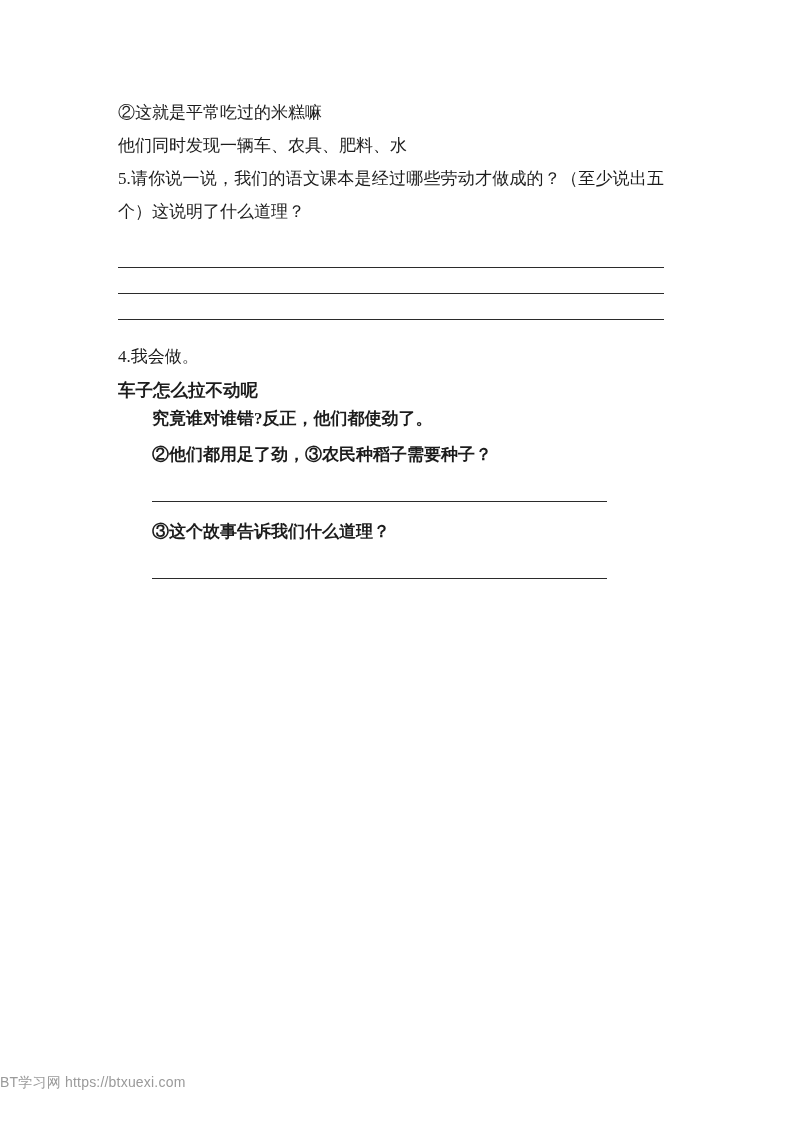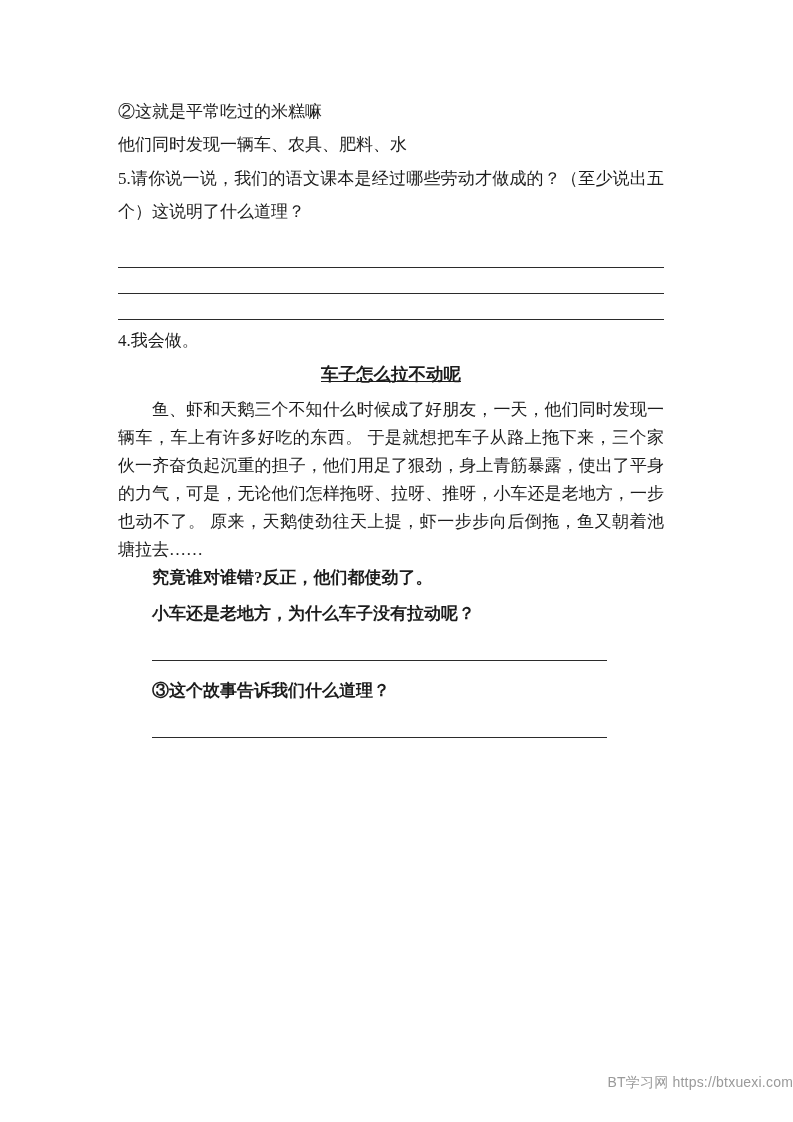--- a/index.html
+++ b/index.html
@@ -11,26 +11,26 @@
     color: #1c1c1c;
     overflow: hidden;
   }
   .content {
     position: absolute;
     left: 118px;
     top: 96px;
     width: 546px;
     font-size: 17px;
   }
-  .opt-line { line-height: 33px; font-family: Liberation Mono, monospace; }
+  .opt-line { line-height: 33px; }
   .q3-text { line-height: 33px; text-align: justify; }
   .answer-lines { margin-top: 14px; }
   .answer-line { height: 26px; border-bottom: 1px solid #2b2b2b; }
-  .q4-label { line-height: 33px; margin-top: 4px; }
-  .story-title { text-align: center; font-weight: bold; line-height: 30px; margin-top: 2px; font-size: 17.5px; text-decoration: underline; }
+  .q4-label { line-height: 33px; margin-top: 20px; }
+  .story-title { text-align: left; font-weight: bold; line-height: 30px; margin-top: 2px; font-size: 17.5px; }
   .story { line-height: 28px; text-align: justify; text-indent: 2em; margin-top: 7px; }
   .indent { text-indent: 2em; }
   .sub-line { line-height: 28px; font-weight: bold; }
   .sub1 { margin-top: 2px; }
   .sub2 { margin-top: 8px; }
   .sub3 { margin-top: 16px; }
   .inline-blank {
     display: inline-block;
     width: 118px;
     height: 1.05em;
@@ -42,21 +42,21 @@
     width: 455px;
     margin-left: 34px;
   }
   .rule-after-sub2 { margin-top: 32px; }
   .rule-after-sub3 { margin-top: 32px; }
   .footer {
     position: absolute;
     left: 0;
     right: 0;
     bottom: 30px;
-    text-align: right;
+    text-align: left;
     color: #9a9a9a;
     font-size: 14px;
     font-family: "Liberation Sans", "DejaVu Sans", sans-serif;
     letter-spacing: 0.2px;
   }
 </style>
 </head>
 <body>
 
 <div class="content">
@@ -69,26 +69,25 @@
   <div class="answer-lines">
     <div class="answer-line"></div>
     <div class="answer-line"></div>
     <div class="answer-line"></div>
   </div>
 
   <p class="q4-label">4.我会做。</p>
 
   <h3 class="story-title">车子怎么拉不动呢</h3>
 
-  <p class="story">鱼、虾和天鹅三个不知什么时候成了好朋友，一天，他们同时发现一辆车，车上有许多好吃的东西。 于是就想把车子从路上拖下来，三个家伙一齐奋负起沉重的担子，他们用足了狠劲，身上青筋暴露，使出了平身的力气，可是，无论他们怎样拖呀、拉呀、推呀，小车还是老地方，一步也动不了。 原来，天鹅使劲往天上提，虾一步步向后倒拖，鱼又朝着池塘拉去……</p>
 
   <p class="sub-line indent">究竟谁对谁错?反正，他们都使劲了。</p>
 
 
-  <p class="sub-line indent sub2">小车还是老地方，为什么车子没有拉动呢？</p>
+  <p class="sub-line indent sub2">②他们都用足了劲，③农民种稻子需要种子？</p>
 
   <div class="rule rule-after-sub2"></div>
 
   <p class="sub-line indent sub3">③这个故事告诉我们什么道理？</p>
 
   <div class="rule rule-after-sub3"></div>
 
 </div>
 
 <div class="footer">BT学习网 https://btxuexi.com</div>

